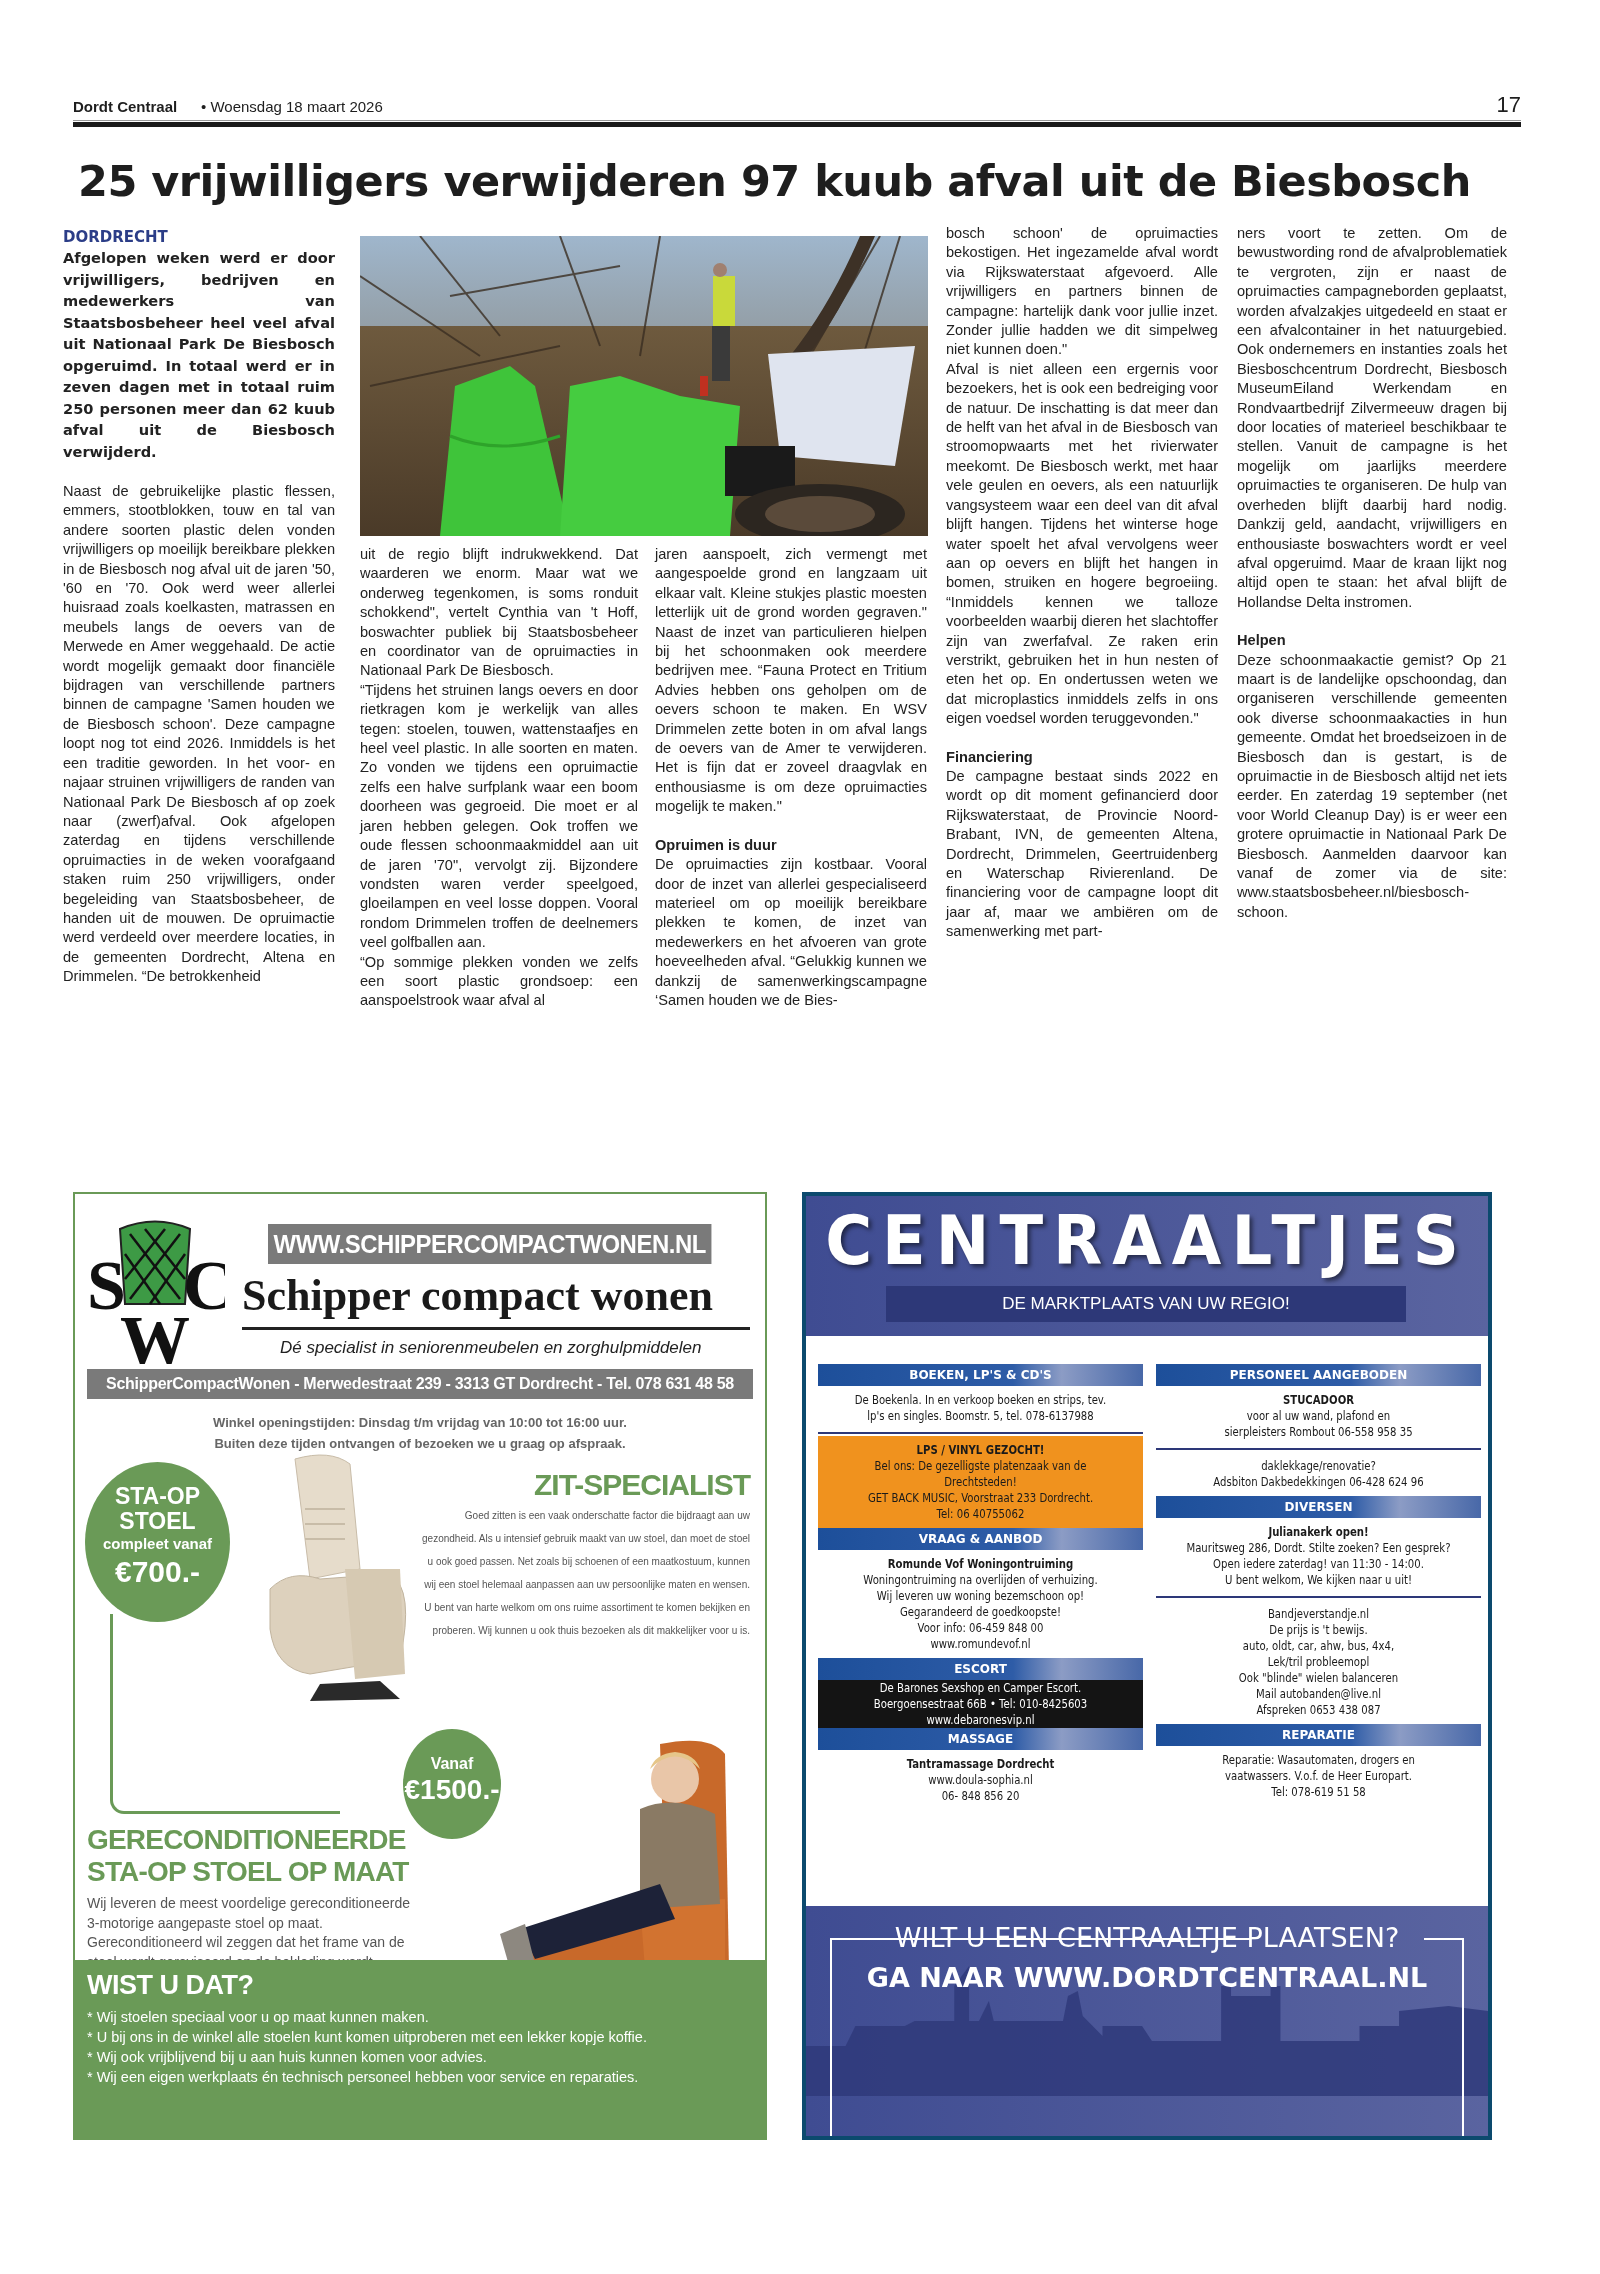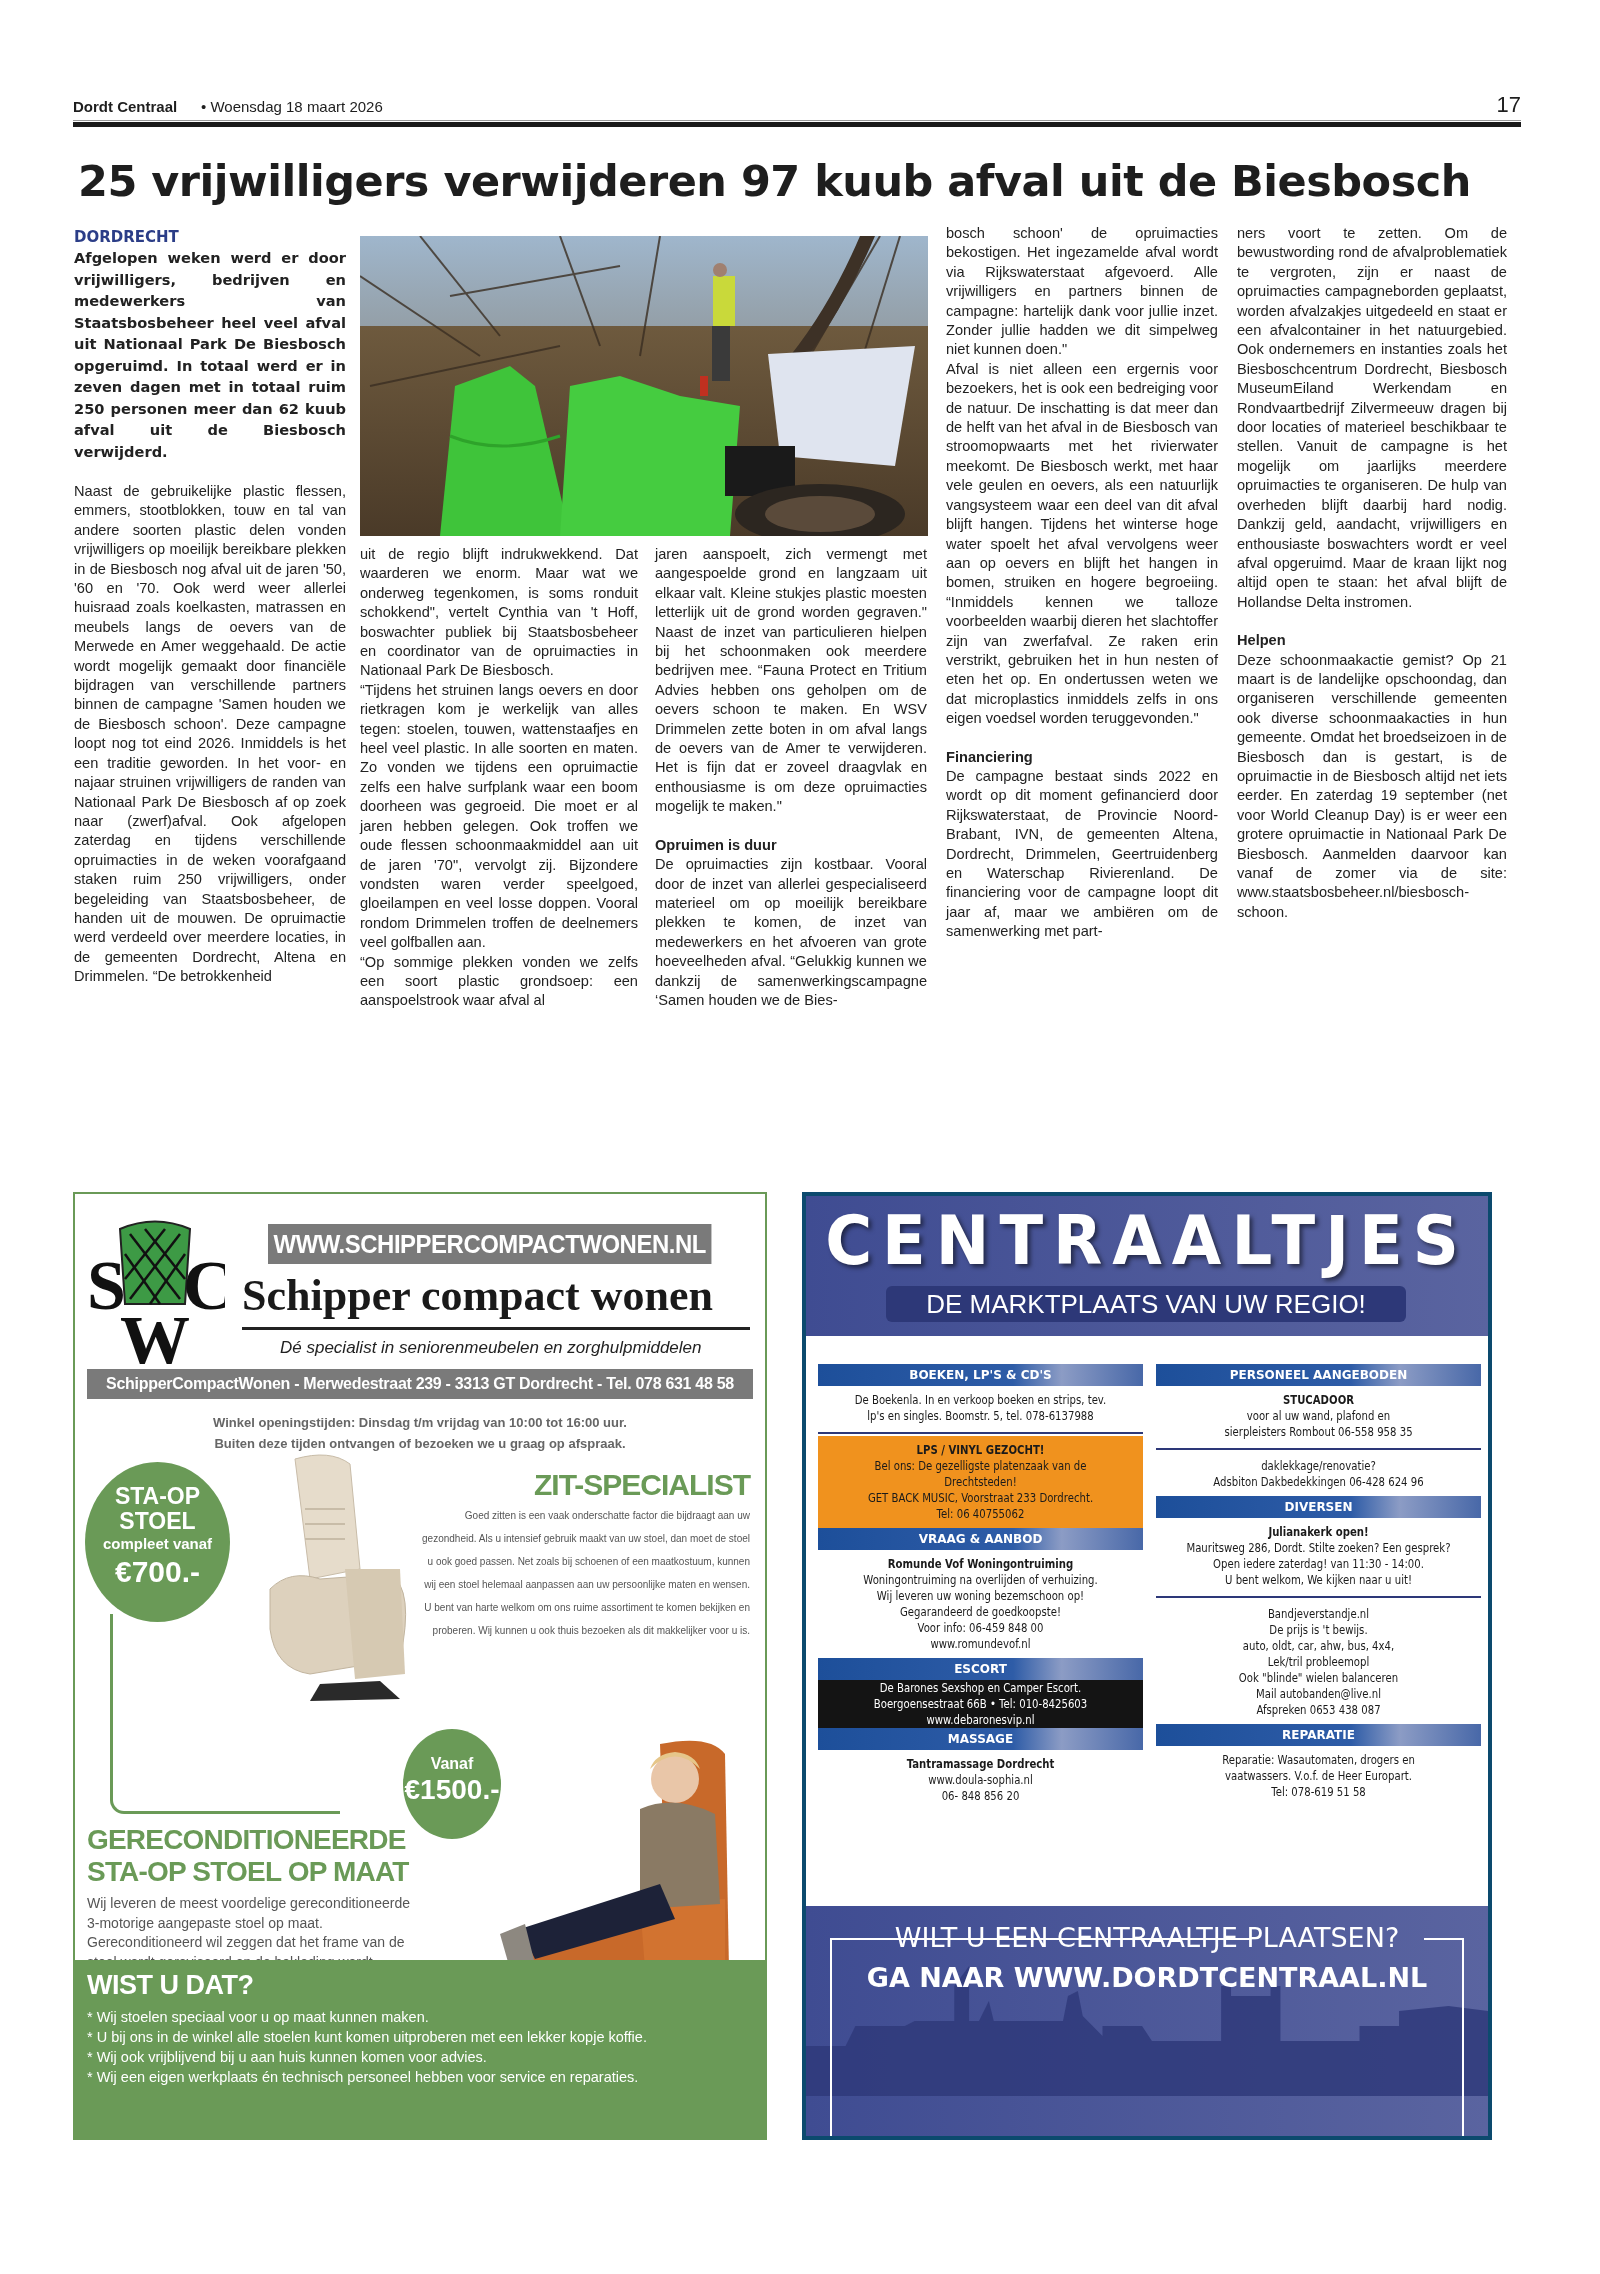--- a/index.html
+++ b/index.html
@@ -41,21 +41,21 @@
   .gerec{position:absolute;left:12px;top:630px;color:#6a9a57;font-weight:bold;font-size:28px;line-height:32px;letter-spacing:-0.8px}
   .gerec-body{position:absolute;left:12px;top:700px;width:330px;color:#555;font-size:14px;line-height:19.7px}
   .chair2{position:absolute;left:415px;top:540px;width:260px;height:310px}
   .wist{position:absolute;left:-2px;bottom:-2px;width:694px;height:180px;background:#6a9a57;color:#fff;padding:10px 14px}
   .wist h3{font-size:27px;letter-spacing:-0.5px;margin-bottom:6px}
   .wist li{list-style:none;font-size:14.5px;line-height:20px}
   
   .ad-right{position:absolute;left:802px;top:1192px;width:690px;height:948px;background:#fff;border:4px solid #0c4a6e}
   .c-header{position:absolute;left:0;top:0;width:100%;height:140px;background:linear-gradient(90deg,#3f4c92,#5a64a0)}
   .c-title{position:absolute;left:0;width:100%;top:8px;text-align:center;color:#fff;font-weight:bold;font-size:64px;letter-spacing:10px;font-family:"DejaVu Sans",sans-serif;text-shadow:3px 3px 4px rgba(0,0,0,0.5);transform:scaleY(1.05)}
-  .c-sub{position:absolute;left:80px;top:90px;width:520px;height:36px;background:#2d3878;color:#fff;text-align:center;font-size:26px;line-height:36px;border-radius:6px}
+  .c-sub{position:absolute;left:80px;top:90px;width:520px;height:36px;background:#2d3878;color:#fff;text-align:center;font-size:17px;line-height:36px;border-radius:0}
   .cl-col{position:absolute;top:168px;width:325px}
   .cl-left{left:12px}
   .cl-right{left:350px}
   .cat{height:22px;background:linear-gradient(90deg,#1d4f9a 0%,#2e5ca7 60%,#8c9cc5 75%,#4868a8 100%);color:#fff;font-weight:bold;text-align:center;font-size:12px;line-height:22px;font-family:"DejaVu Sans",sans-serif}
   .item{text-align:center;font-size:11.5px;line-height:16px;padding:6px 4px;color:#1a1a1a;font-family:"DejaVu Sans",sans-serif;transform:scaleX(0.88)}
   .orange{background:#f0921e;transform:none}
   .orange div{transform:scaleX(0.88)}
   .black{background:#141414;color:#fff;transform:none;padding:0 4px}
   .black div{transform:scaleX(0.88)}
   .divider{height:2px;background:#2d3878;margin:2px 0}
@@ -71,21 +71,21 @@
 <div class="masthead">
   <span class="paper">Dordt Centraal</span>
   <span class="date">• Woensdag 18 maart 2026</span>
   <span class="pageno">17</span>
 </div>
 <div class="rule2"></div>
 <div class="rule"></div>
 
 <h1 class="headline">25 vrijwilligers verwijderen 97 kuub afval uit de Biesbosch</h1>
 
-<div class="col" style="left:74px;top:228px;width:272px">
+<div class="col" style="left:63px;top:228px;width:272px">
   <p class="dateline">DORDRECHT</p>
   <p class="lead">Afgelopen weken werd er door vrijwilligers, bedrijven en medewerkers van Staatsbosbeheer heel veel afval uit Nationaal Park De Biesbosch opgeruimd. In totaal werd er in zeven dagen met in totaal ruim 250 personen meer dan 62 kuub afval uit de Biesbosch verwijderd.</p>
   <p>Naast de gebruikelijke plastic flessen, emmers, stootblokken, touw en tal van andere soorten plastic delen vonden vrijwilligers op moeilijk bereikbare plekken in de Biesbosch nog afval uit de jaren '50, '60 en '70. Ook werd weer allerlei huisraad zoals koelkasten, matrassen en meubels langs de oevers van de Merwede en Amer weggehaald. De actie wordt mogelijk gemaakt door financiële bijdragen van verschillende partners binnen de campagne 'Samen houden we de Biesbosch schoon'. Deze campagne loopt nog tot eind 2026. Inmiddels is het een traditie geworden. In het voor- en najaar struinen vrijwilligers de randen van Nationaal Park De Biesbosch af op zoek naar (zwerf)afval. Ook afgelopen zaterdag en tijdens verschillende opruimacties in de weken voorafgaand staken ruim 250 vrijwilligers, onder begeleiding van Staatsbosbeheer, de handen uit de mouwen. De opruimactie werd verdeeld over meerdere locaties, in de gemeenten Dordrecht, Altena en Drimmelen. “De betrokkenheid</p>
 </div>
 
 <div class="photo">
   <svg width="568" height="300" viewBox="0 0 568 300">
     <defs>
       <linearGradient id="sky" x1="0" y1="0" x2="0" y2="1">
           <stop offset="0" stop-color="#9fb6cc"></stop>

